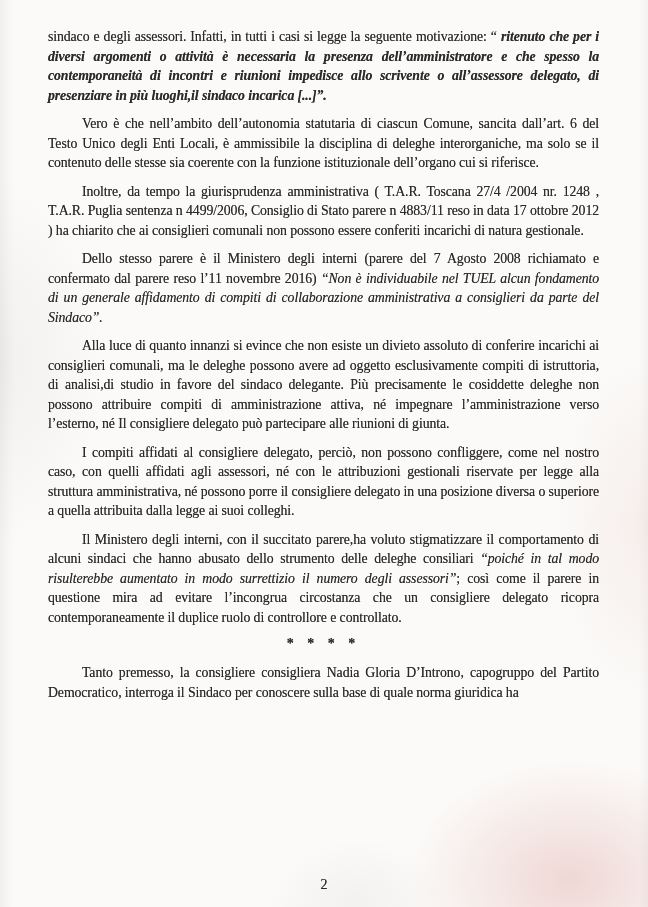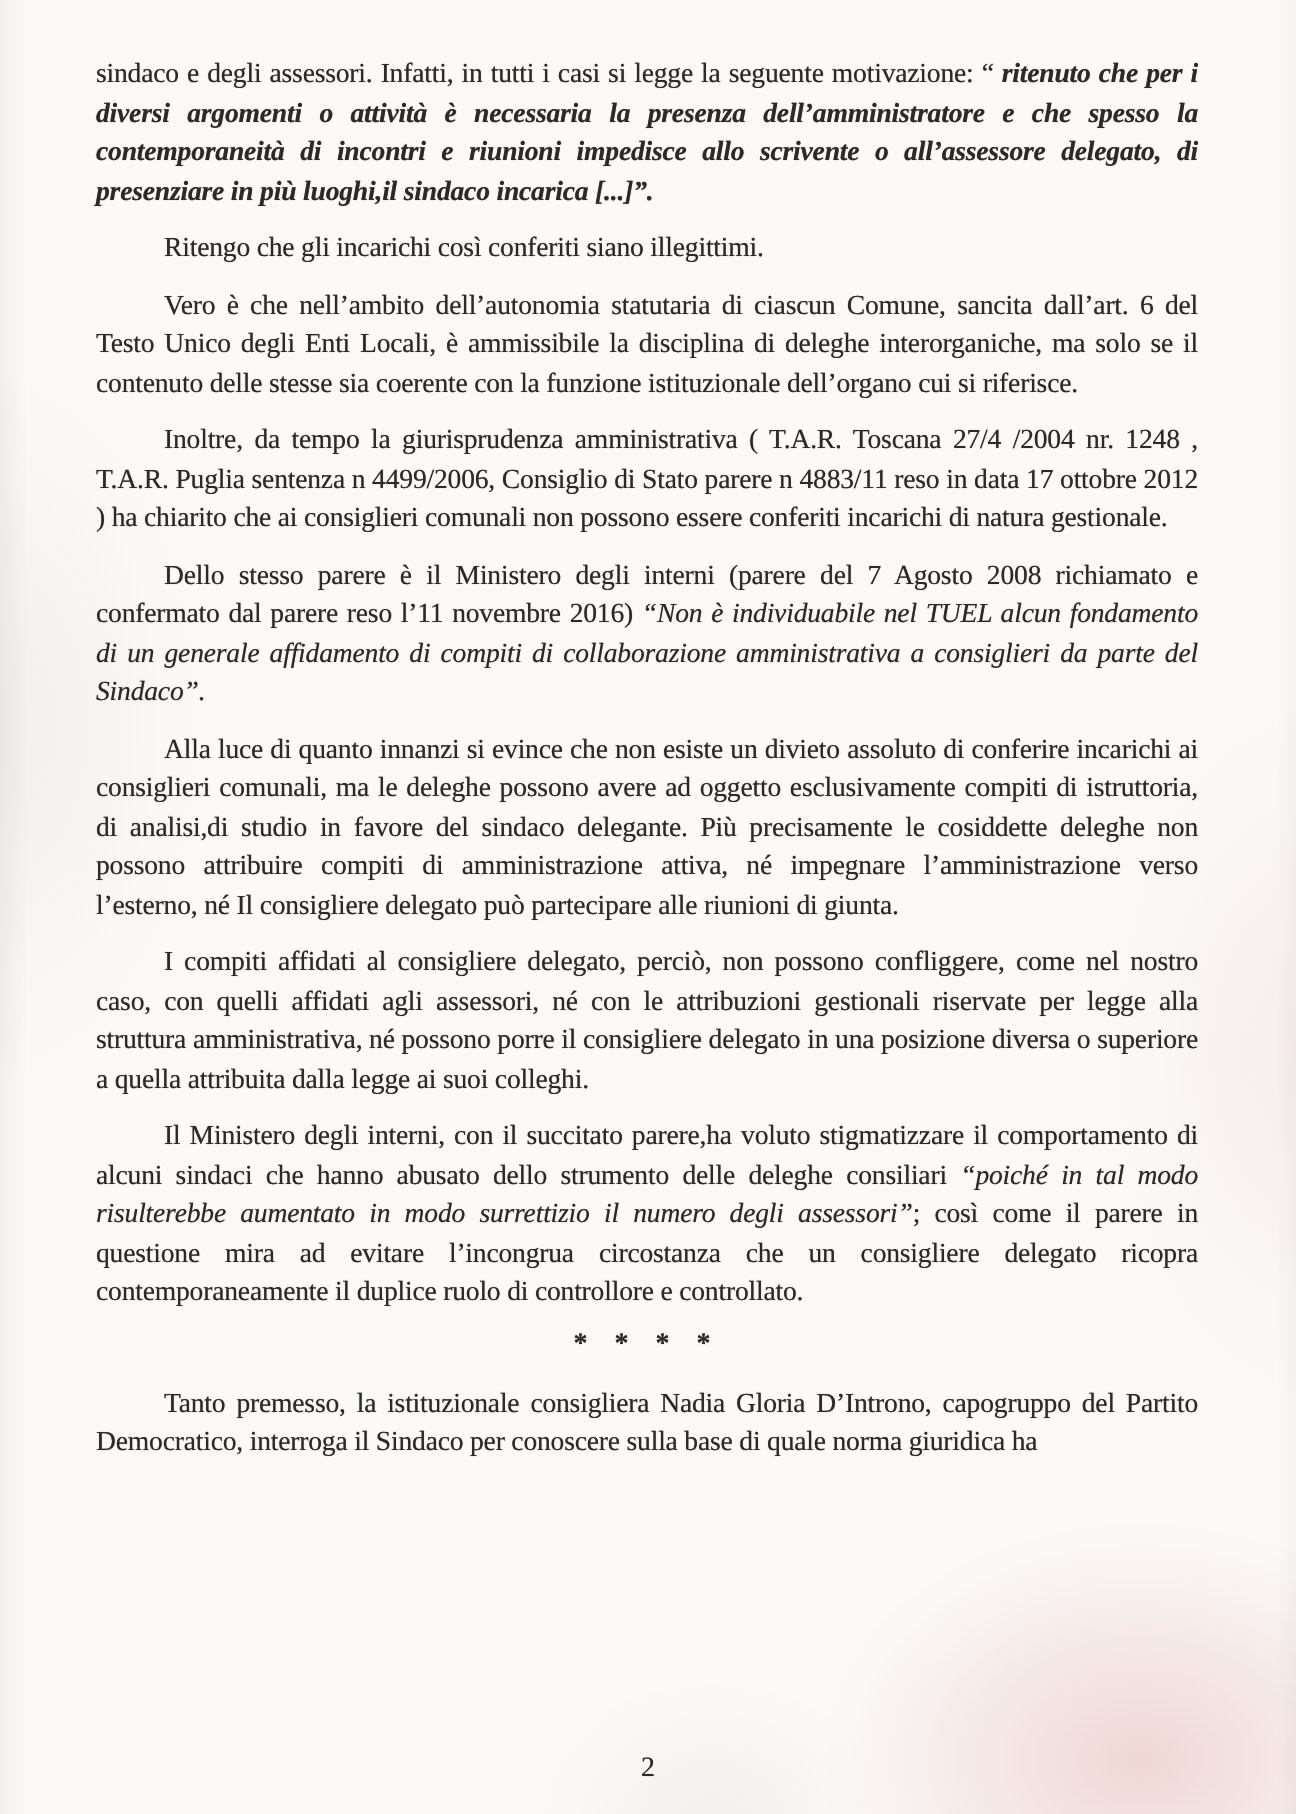--- a/index.html
+++ b/index.html
@@ -68,24 +68,23 @@
     color: #2b2a28;
     text-shadow: 0 0 0.4px rgba(43,42,40,0.65);
   }
 </style>
 </head>
 <body>
 
 <div class="page">
   <div class="doc-body" id="doc-body">
       <p class="para no-indent"><span>sindaco e degli assessori. Infatti, in tutti i casi si legge la seguente motivazione: “ </span><span class="seg-bold-italic">ritenuto che per i diversi argomenti o attività è necessaria la presenza dell’amministratore e che spesso la contemporaneità di incontri e riunioni impedisce allo scrivente o all’assessore delegato, di presenziare in più luoghi,il sindaco incarica [...]”.</span></p>
-      <p class="para"><span>Ritengo che gli incarichi così conferiti siano illegittimi.</span></p>
       <p class="para"><span>Vero è che nell’ambito dell’autonomia statutaria di ciascun Comune, sancita dall’art. 6 del Testo Unico degli Enti Locali, è ammissibile la disciplina di deleghe interorganiche, ma solo se il contenuto delle stesse sia coerente con la funzione istituzionale dell’organo cui si riferisce.</span></p>
       <p class="para"><span>Inoltre, da tempo la giurisprudenza amministrativa ( T.A.R. Toscana 27/4 /2004 nr. 1248 , T.A.R. Puglia sentenza n 4499/2006, Consiglio di Stato parere n 4883/11 reso in data 17 ottobre 2012 ) ha chiarito che ai consiglieri comunali non possono essere conferiti incarichi di natura gestionale.</span></p>
       <p class="para"><span>Dello stesso parere è il Ministero degli interni (parere del 7 Agosto 2008 richiamato e confermato dal parere reso l’11 novembre 2016) </span><span class="seg-italic">“Non è individuabile nel TUEL alcun fondamento di un generale affidamento di compiti di collaborazione amministrativa a consiglieri da parte del Sindaco”.</span></p>
       <p class="para"><span>Alla luce di quanto innanzi si evince che non esiste un divieto assoluto di conferire incarichi ai consiglieri comunali, ma le deleghe possono avere ad oggetto esclusivamente compiti di istruttoria, di analisi,di studio in favore del sindaco delegante. Più precisamente le cosiddette deleghe non possono attribuire compiti di amministrazione attiva, né impegnare l’amministrazione verso l’esterno, né Il consigliere delegato può partecipare alle riunioni di giunta.</span></p>
       <p class="para"><span>I compiti affidati al consigliere delegato, perciò, non possono confliggere, come nel nostro caso, con quelli affidati agli assessori, né con le attribuzioni gestionali riservate per legge alla struttura amministrativa, né possono porre il consigliere delegato in una posizione diversa o superiore a quella attribuita dalla legge ai suoi colleghi.</span></p>
       <p class="para"><span>Il Ministero degli interni, con il succitato parere,ha voluto stigmatizzare il comportamento di alcuni sindaci che hanno abusato dello strumento delle deleghe consiliari </span><span class="seg-italic">“poiché in tal modo risulterebbe aumentato in modo surrettizio il numero degli assessori”</span><span>; così come il parere in questione mira ad evitare l’incongrua circostanza che un consigliere delegato ricopra contemporaneamente il duplice ruolo di controllore e controllato.</span></p>
       <p class="separator">* * * *</p>
-      <p class="para"><span>Tanto premesso, la istituzionale consigliera Nadia Gloria D’Introno, capogruppo del Partito Democratico, interroga il Sindaco per conoscere sulla base di quale norma giuridica ha</span></p>
+      <p class="para"><span>Tanto premesso, la consigliere consigliera Nadia Gloria D’Introno, capogruppo del Partito Democratico, interroga il Sindaco per conoscere sulla base di quale norma giuridica ha</span></p>
     </div>
   <div class="pagenum">2</div>
 </div>
 
 </body></html>

